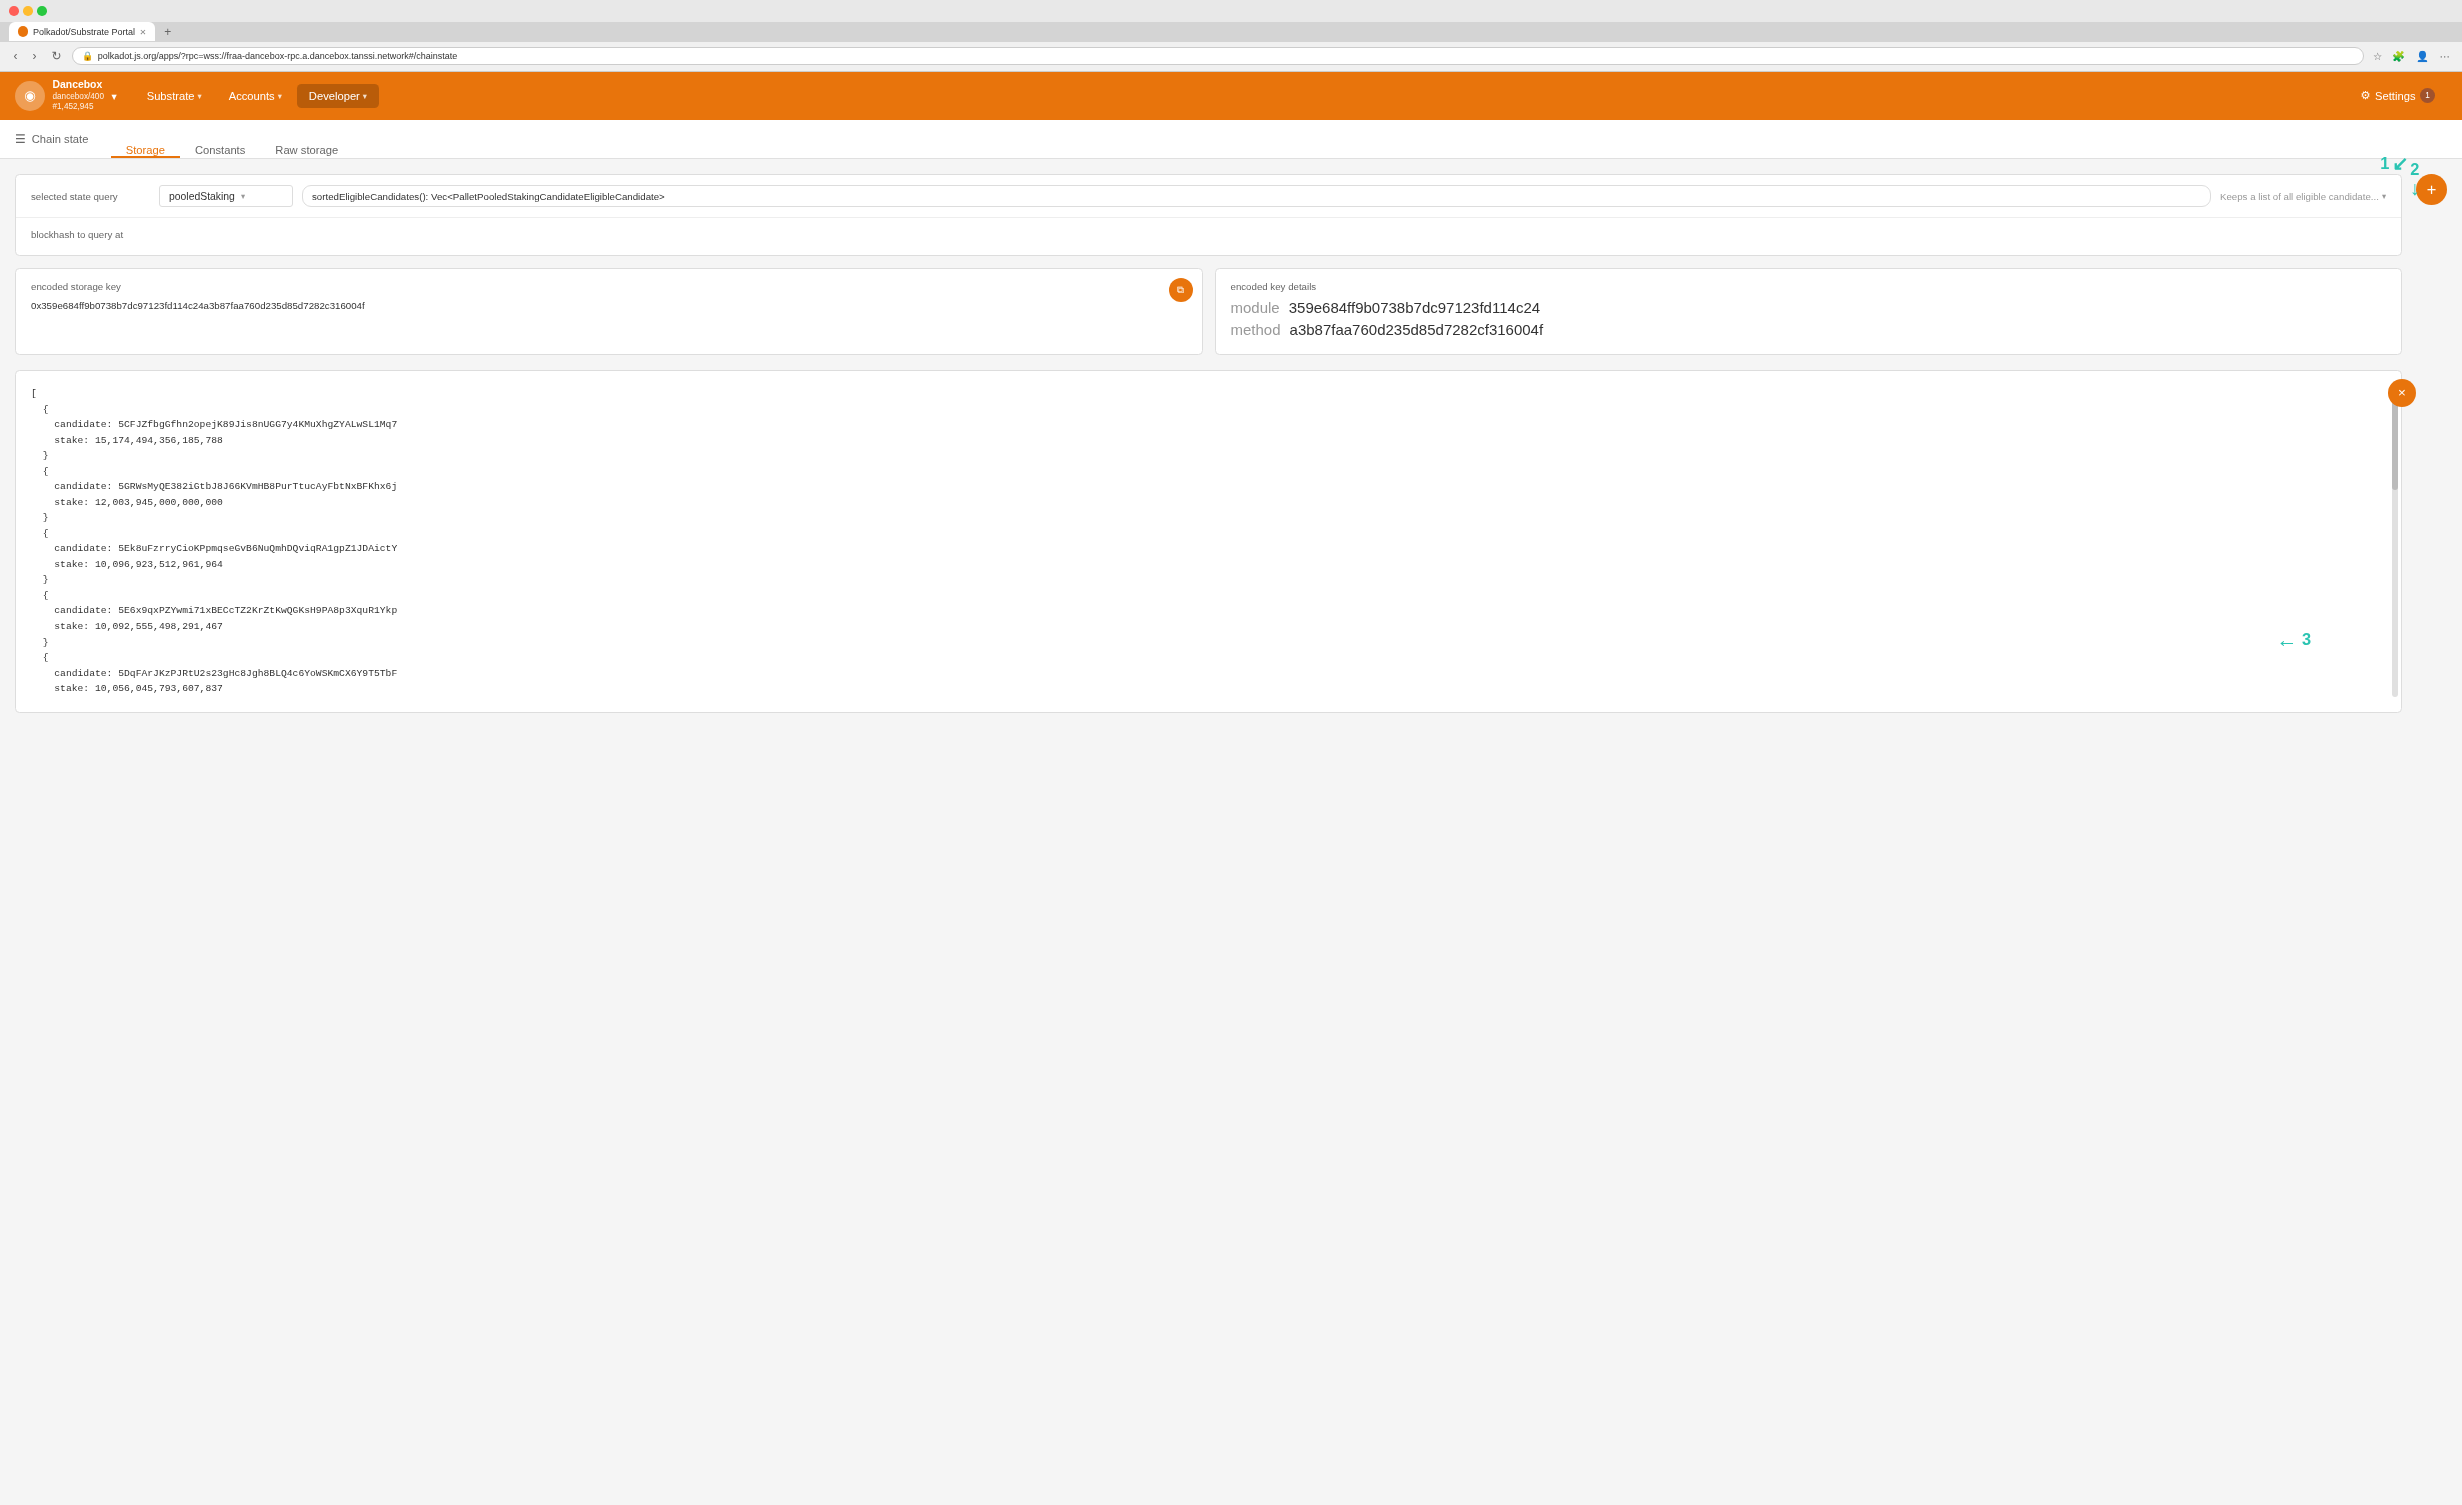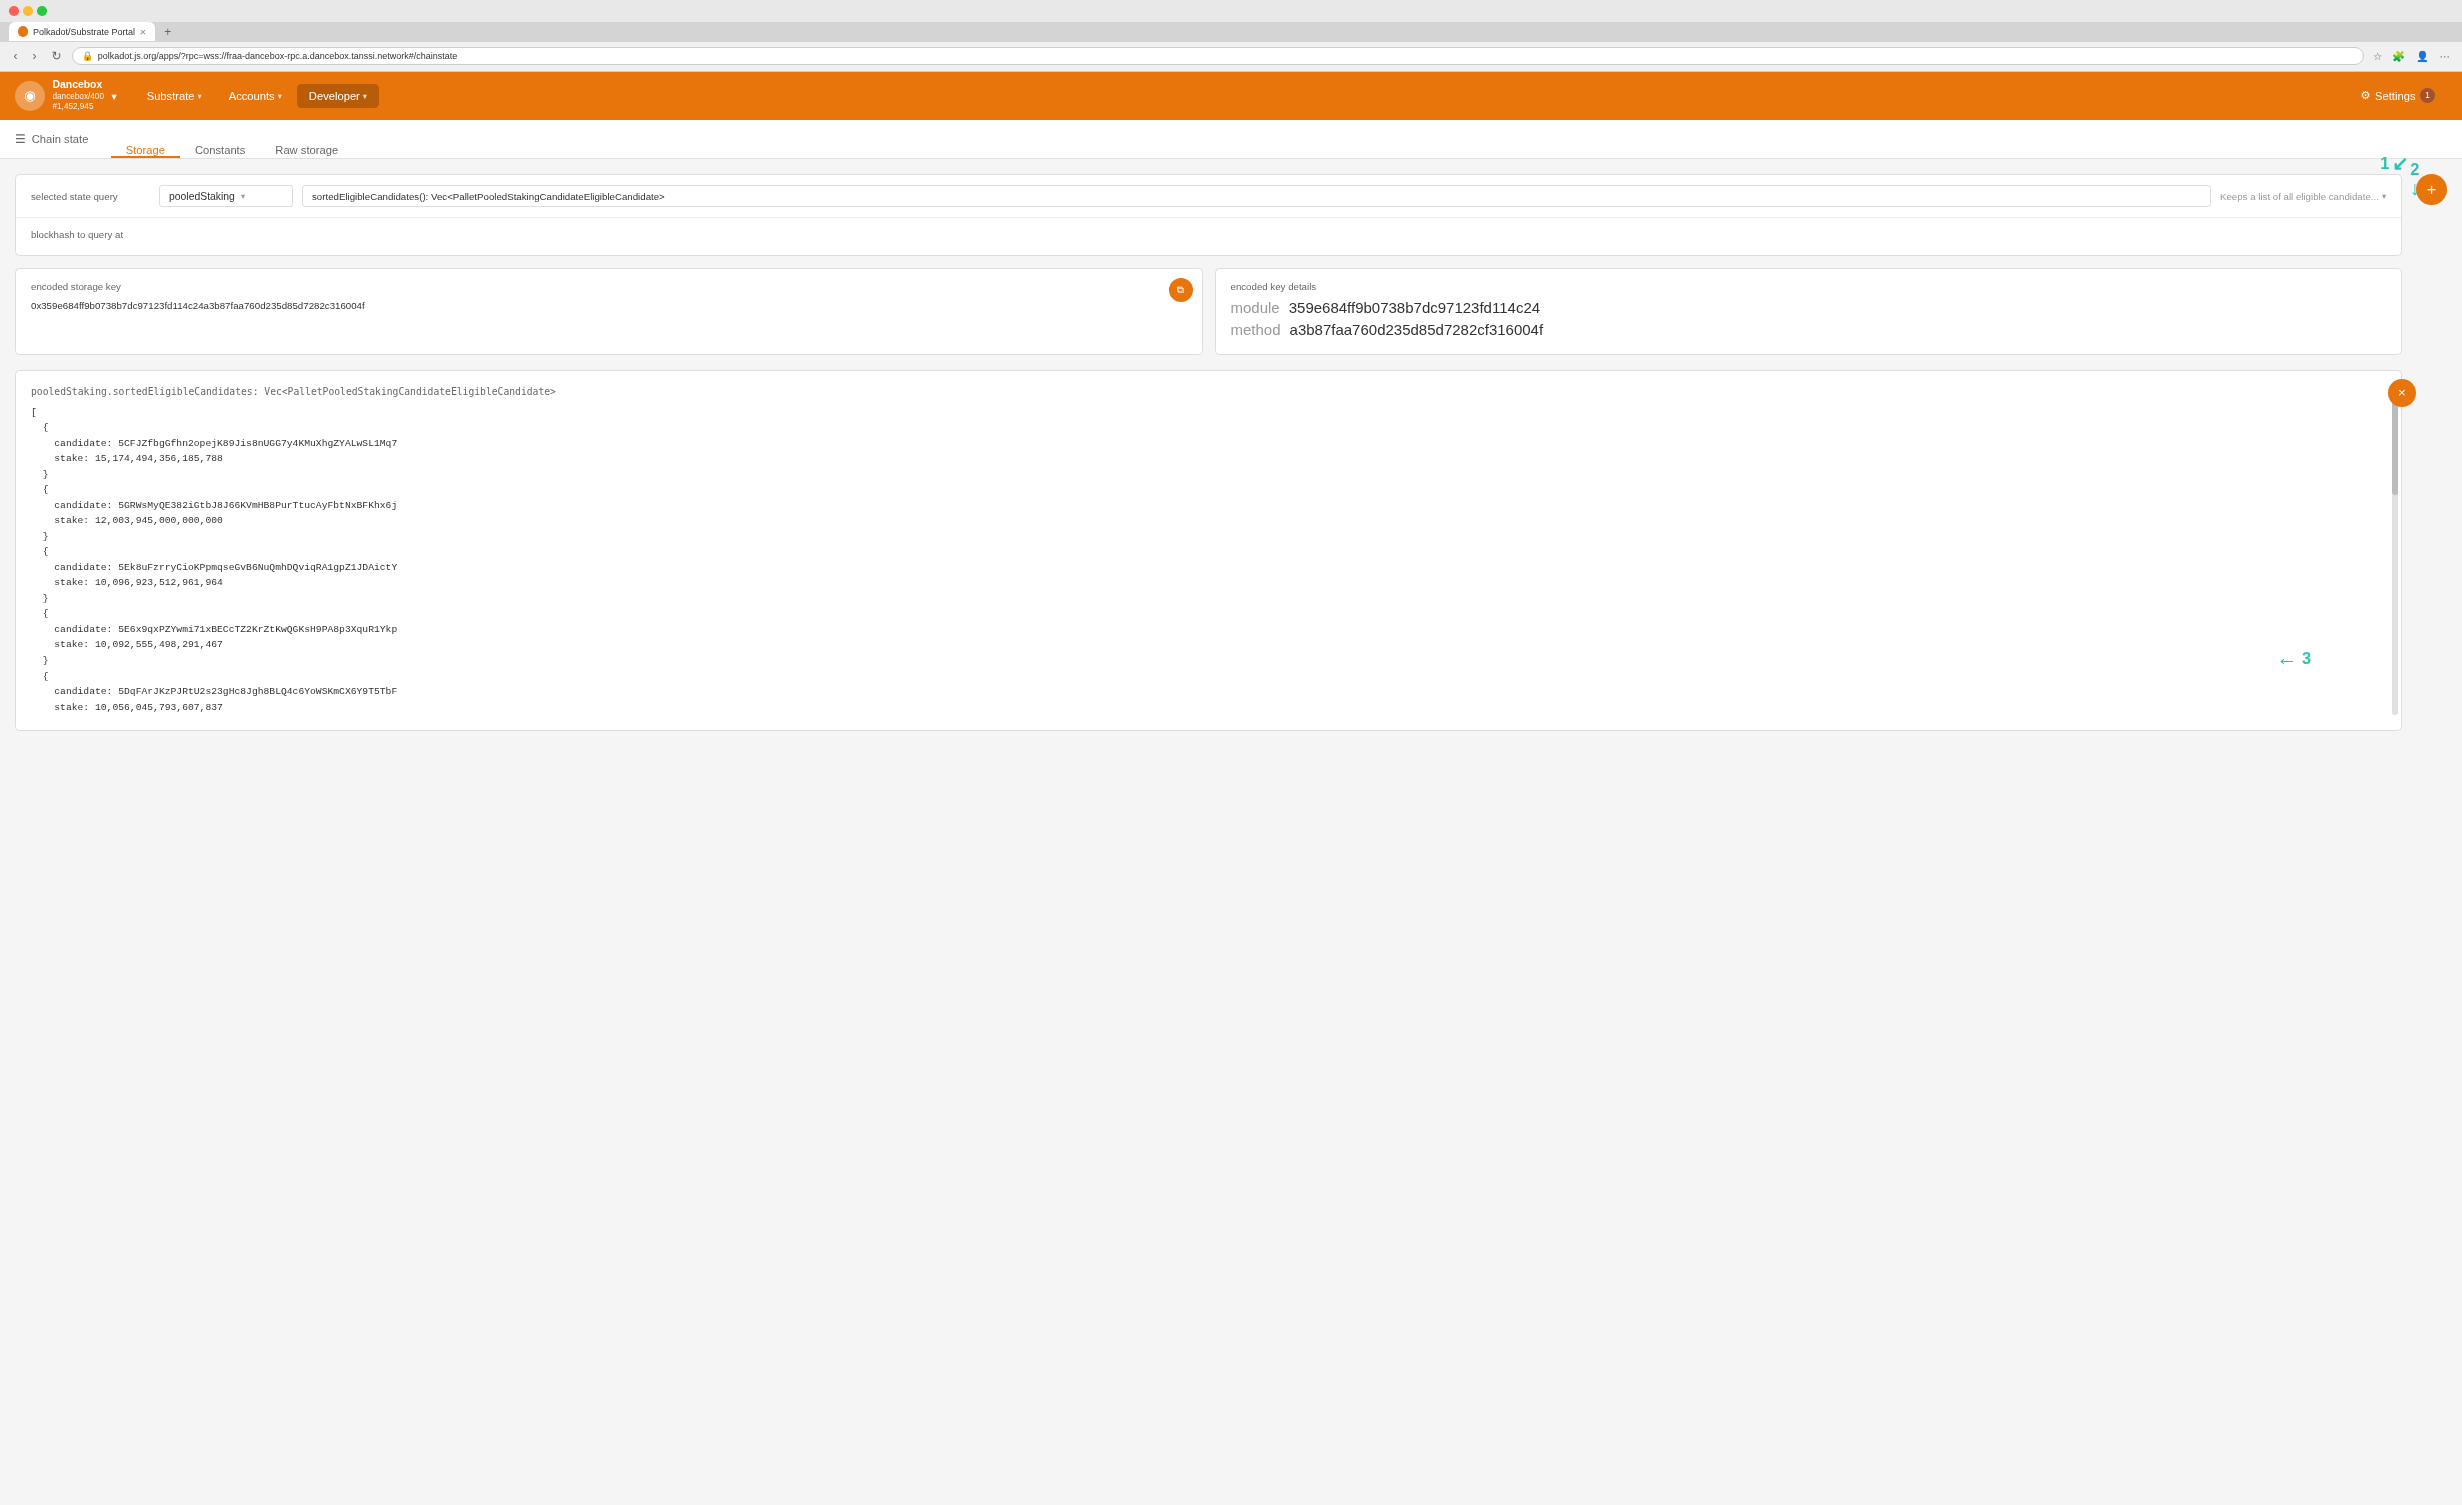--- a/index.html
+++ b/index.html
@@ -222,21 +222,21 @@
       background: white;
       cursor: pointer;
       min-width: 134px;
     }
     .query-select .arrow { color: #999; font-size: 8.2px; }
 
     .query-method {
       flex: 1;
       padding: 4.5px 9px;
       border: 0.7px solid #ddd;
-      border-radius: 3px;
+      border-radius: 9px;
       font-size: 9.7px;
       color: #333;
       background: white;
     }
     .query-desc {
       display: flex;
       align-items: center;
       gap: 3px;
       color: #999;
       font-size: 9.7px;
@@ -519,21 +519,20 @@
         <span class="key-detail-value">359e684ff9b0738b7dc97123fd114c24</span>
       </div>
       <div class="key-detail-row">
         <span class="key-detail-label">method</span>
         <span class="key-detail-value">a3b87faa760d235d85d7282cf316004f</span>
       </div>
     </div>
   </div>
 
   <div class="results-section" style="margin-right:45px; position:relative;">
-    <div class="results-title">pooledStaking.sortedEligibleCandidates: Vec&lt;PalletPooledStakingCandidateEligibleCandidate&gt;</div>
     <pre class="results-code">[
   {
     candidate: 5CFJZfbgGfhn2opejK89Jis8nUGG7y4KMuXhgZYALwSL1Mq7
     stake: 15,174,494,356,185,788
   }
   {
     candidate: 5GRWsMyQE382iGtbJ8J66KVmHB8PurTtucAyFbtNxBFKhx6j
     stake: 12,003,945,000,000,000
   }
   {

